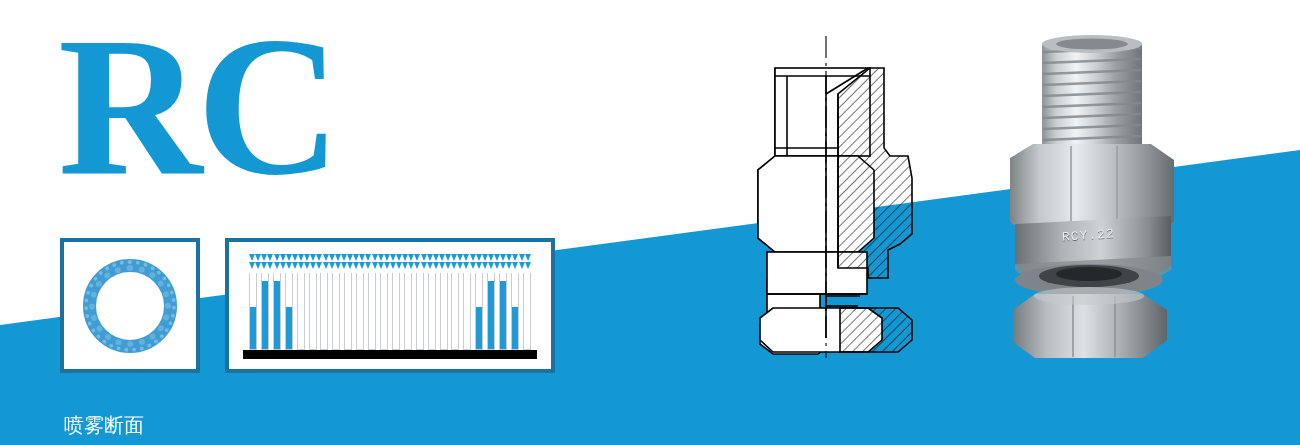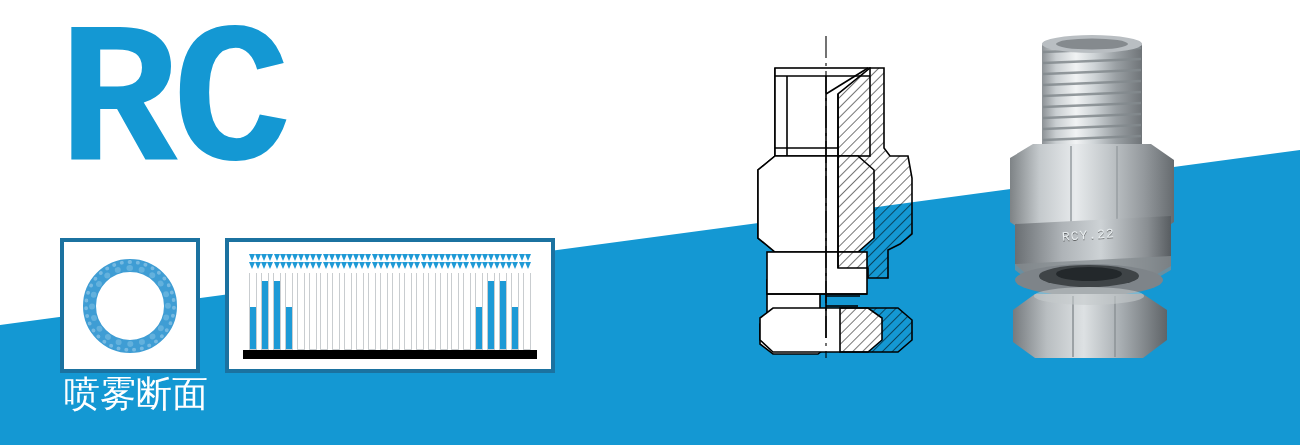--- a/index.html
+++ b/index.html
@@ -27,21 +27,21 @@
 
   
   .wordmark{
     position:absolute;
     left:58px; top:6px;
     font-size:200px;
     line-height:200px;
     font-weight:bold;
     letter-spacing:-6px;
     color:#1498d3;
-    font-family:Liberation Mono, monospace;
+    font-family:Liberation Serif, serif;
     user-select:none;
   }
 
   
   .panel{
     position:absolute;
     background:#ffffff;
     border:4px solid #1b72a0;
     box-sizing:border-box;
   }
@@ -123,24 +123,25 @@
     position:absolute;
     left:0; right:0; bottom:0;
     height:9px;
     background:#000000;
   }
 
   
   .caption{
     position:absolute;
     color:#ffffff;
-    font-size:36px;
+    font-size:20px;
     line-height:32px;
     white-space:nowrap;
     font-family:"Liberation Sans","DejaVu Sans",sans-serif;
+    margin-top:31px;
   }
   #caption-spray{ left:64px;  top:378px; }
   #caption-flow { left:250px; top:378px; }
 
   
   #tech-drawing{
     position:absolute;
     left:740px; top:28px;
     width:210px; height:330px;
   }

